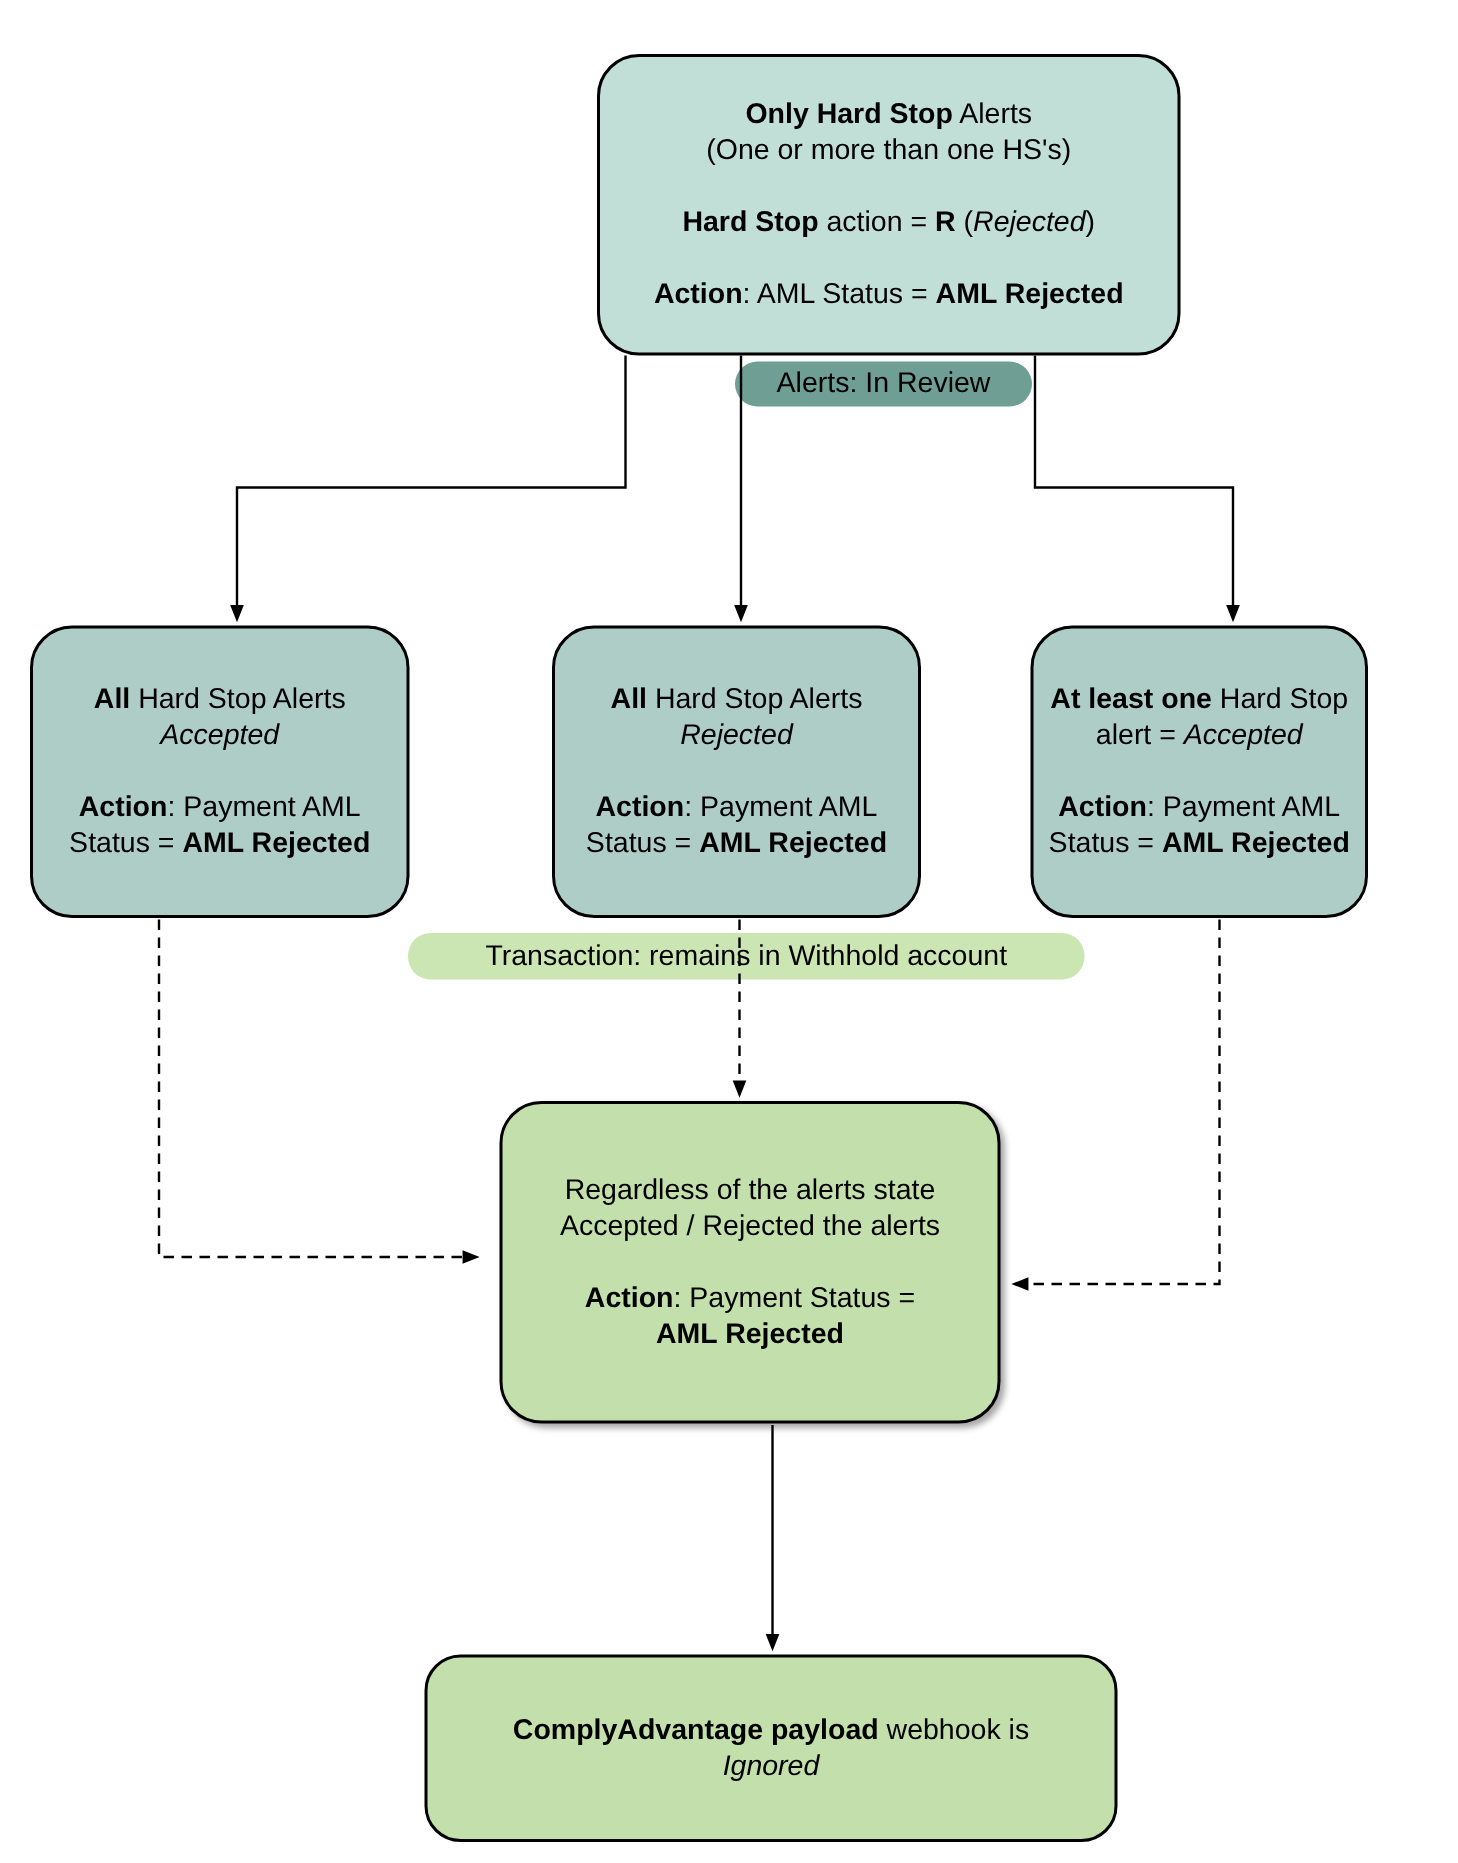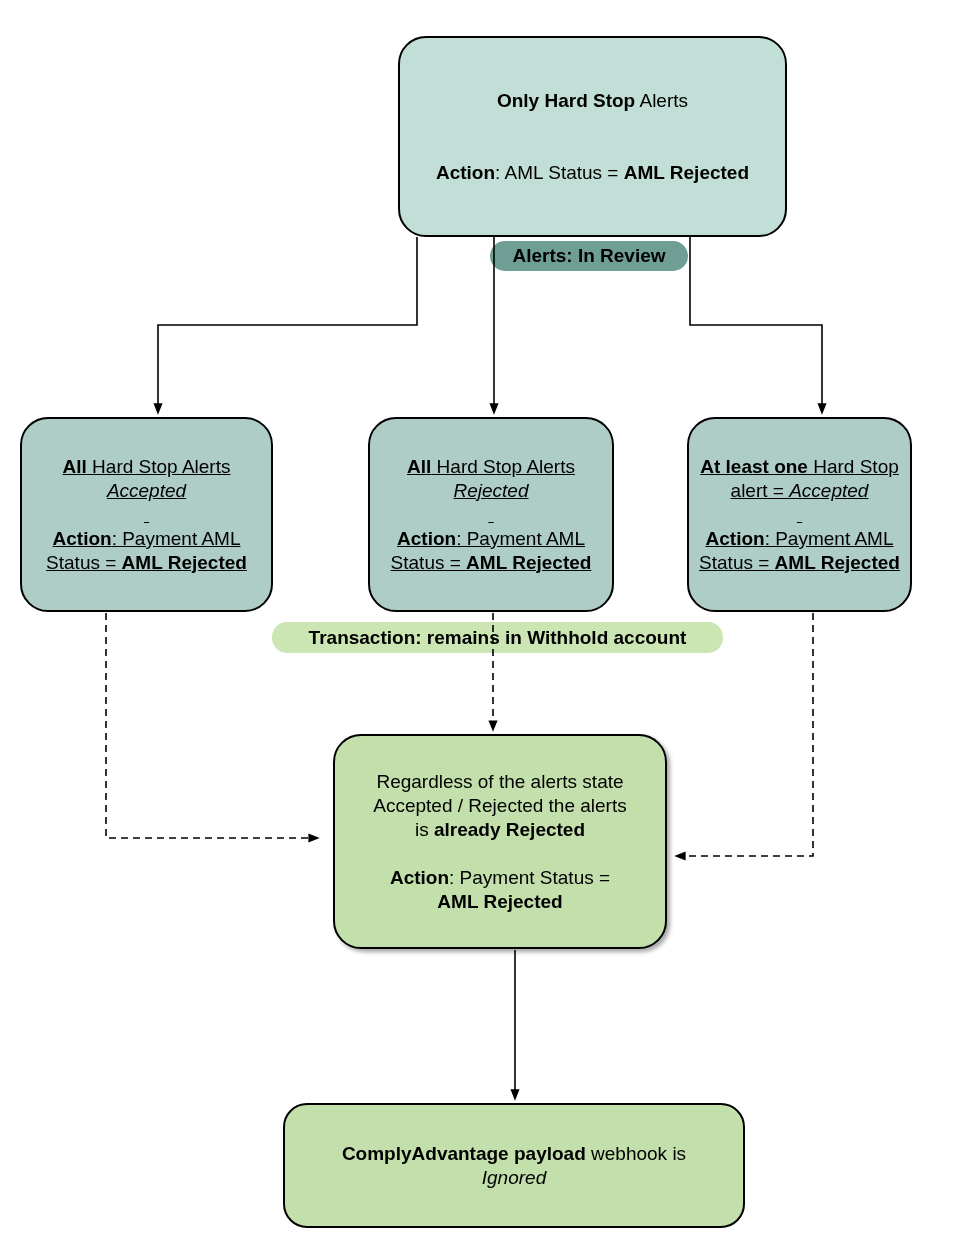--- a/index.html
+++ b/index.html
@@ -6,29 +6,29 @@
   body{font-family:"Liberation Sans",sans-serif;color:#000;}
   .canvas{position:relative;width:972px;height:1242px;background:var(--background,#fff);overflow:hidden;}
   svg.connectors{position:absolute;left:0;top:0;z-index:5;pointer-events:none;}
   .box{
     position:absolute;z-index:2;box-sizing:border-box;
     border:2px solid var(--stroke,#000);border-radius:28px;
     display:flex;flex-direction:column;justify-content:center;
     text-align:center;font-size:19px;line-height:24px;padding:6px 10px;
   }
   .box.teal-top{background:var(--teal-top);}
-  .box.teal{background:var(--teal-row);text-decoration:underline;}
+  .box.teal{background:var(--teal-row);}
   .box.green{background:var(--green-box);}
   .box.shadowed{box-shadow:3px 3px 4px rgba(0,0,0,0.35);}
   .box.radius-sm{border-radius:24px;}
   .tline{white-space:pre-wrap;}
   .b{font-weight:bold;}
   .i{font-style:italic;}
   .plabel{
-    position:absolute;z-index:3;font-weight:bold;font-size:19px;
+    position:absolute;z-index:3;font-weight:normal;font-size:19px;
     display:flex;align-items:center;justify-content:center;white-space:nowrap;border-radius:15px;
   }
   .plabel.dark{background:var(--teal-label);}
   .plabel.light{background:var(--green-label);}
 </style>
 </head>
 <body>
 
 <div class="canvas">
 
@@ -42,21 +42,23 @@
     <path d="M494,237 L494,405" fill="none" stroke="#000" stroke-width="1.6" marker-end="url(#arrow)"></path>
     <path d="M690,237 L690,325 L822,325 L822,405" fill="none" stroke="#000" stroke-width="1.6" marker-end="url(#arrow)"></path>
     <path d="M493,613 L493,722" fill="none" stroke="#000" stroke-width="1.6" stroke-dasharray="7 5" marker-end="url(#arrow)"></path>
     <path d="M106,613 L106,838 L310,838" fill="none" stroke="#000" stroke-width="1.6" stroke-dasharray="7 5" marker-end="url(#arrow)"></path>
     <path d="M813,613 L813,856 L684,856" fill="none" stroke="#000" stroke-width="1.6" stroke-dasharray="7 5" marker-end="url(#arrow)"></path>
     <path d="M515,950 L515,1091" fill="none" stroke="#000" stroke-width="1.6" marker-end="url(#arrow)"></path>
   </svg>
 
   <div class="box teal-top" style="left:398px;top:36px;width:389px;height:201px;">
       <div class="tline"><span class="b">Only Hard Stop</span><span> Alerts</span></div>
+      <div class="tline"><span>(One or more than one HS's)</span></div>
       <div class="tline">&nbsp;</div>
+      <div class="tline"><span class="b">Hard Stop</span><span> action = </span><span class="b">R</span><span> (</span><span class="i">Rejected</span><span>)</span></div>
       <div class="tline">&nbsp;</div>
       <div class="tline"><span class="b">Action</span><span>: AML Status = </span><span class="b">AML Rejected</span></div>
     </div>
 
   <div class="plabel dark" style="left:490px;top:241px;width:198px;height:30px;">Alerts: In Review</div>
 
   <div class="box teal" style="left:20px;top:417px;width:253px;height:195px;">
       <div class="tline"><span class="b">All</span><span> Hard Stop Alerts</span></div>
       <div class="tline"><span class="i">Accepted</span></div>
       <div class="tline">&nbsp;</div>
@@ -78,21 +80,20 @@
       <div class="tline">&nbsp;</div>
       <div class="tline"><span class="b">Action</span><span>: Payment AML</span></div>
       <div class="tline"><span>Status = </span><span class="b">AML Rejected</span></div>
     </div>
 
   <div class="plabel light" style="left:272px;top:622px;width:451px;height:31px;">Transaction: remains in Withhold account</div>
 
   <div class="box green shadowed" style="left:333px;top:734px;width:334px;height:215px;">
       <div class="tline"><span>Regardless of the alerts state</span></div>
       <div class="tline"><span>Accepted / Rejected the alerts</span></div>
-      <div class="tline"><span>is </span><span class="b">already Rejected</span></div>
       <div class="tline">&nbsp;</div>
       <div class="tline"><span class="b">Action</span><span>: Payment Status =</span></div>
       <div class="tline"><span class="b">AML Rejected</span></div>
     </div>
 
   <div class="box green radius-sm" style="left:283px;top:1103px;width:462px;height:125px;align-items:center;">
       <div class="tline"><span class="b">ComplyAdvantage payload</span><span> webhook is</span></div>
       <div class="tline"><span class="i">Ignored</span></div>
     </div>
 

